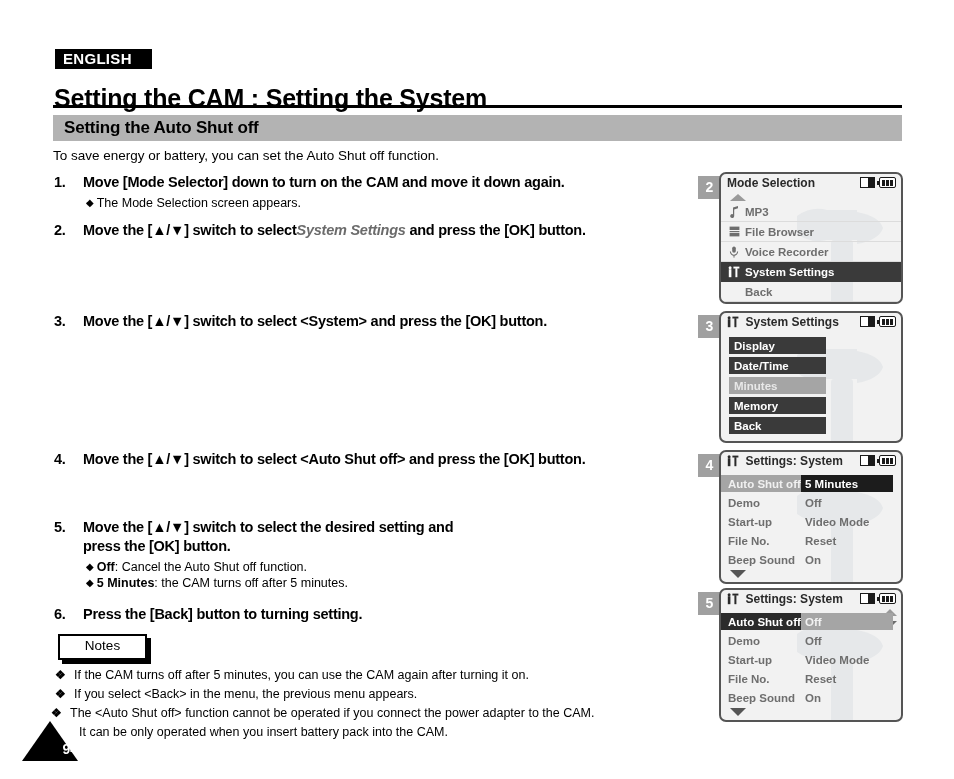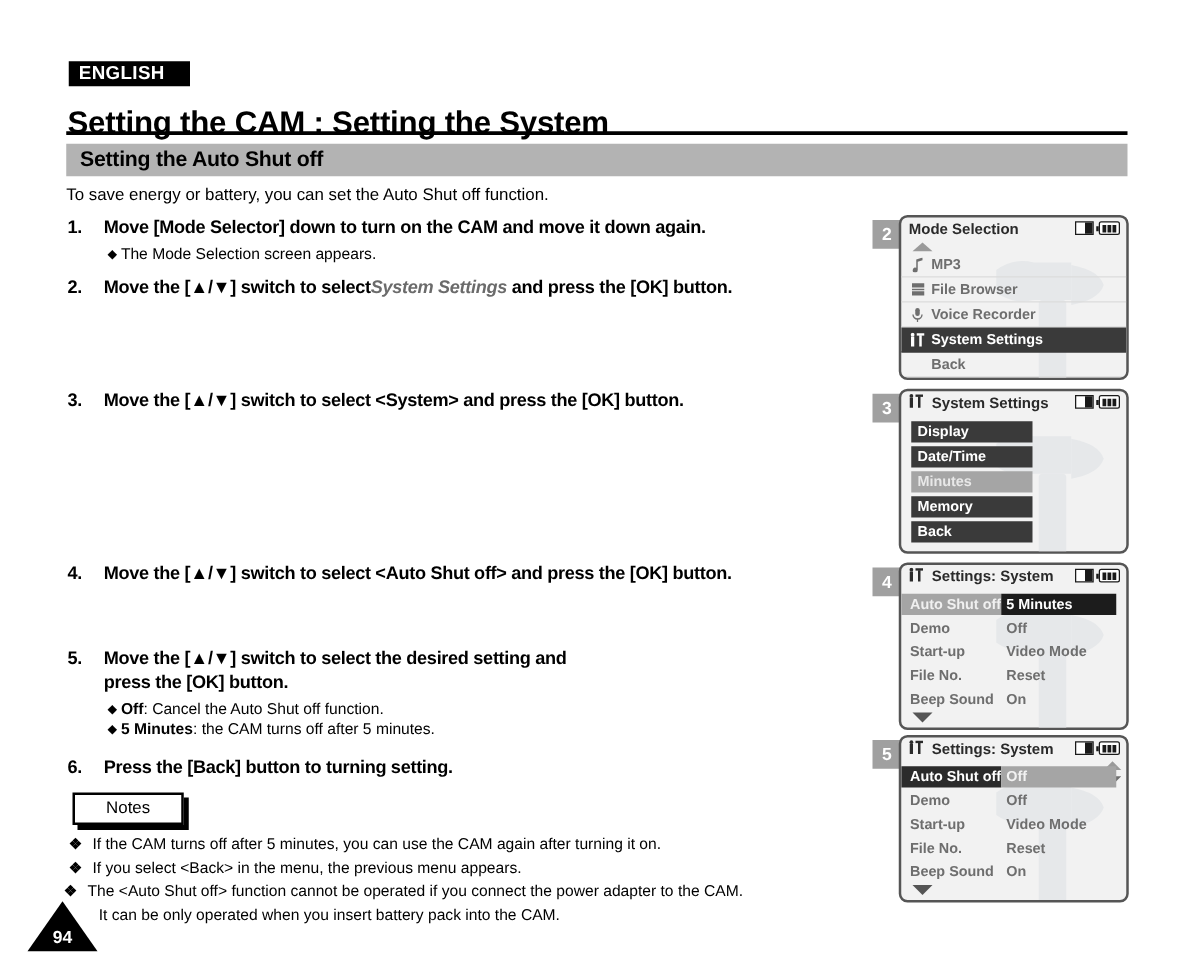--- a/index.html
+++ b/index.html
@@ -144,21 +144,21 @@
     left: 0; top: 0;
     width: 0; height: 0;
     border-left: 28px solid transparent;
     border-right: 28px solid transparent;
     border-bottom: 40px solid #000;
   }
   .page-num .pnum {
     position: absolute;
     left: 0; right: 0;
     top: 20px;
-    text-align: center;
+    text-align: right;
     color: #fff;
     font-size: 14px;
     font-weight: bold;
   }
 
   
   .lcd-wrap { position: absolute; }
   .step-badge {
     position: absolute;
     left: 0;

